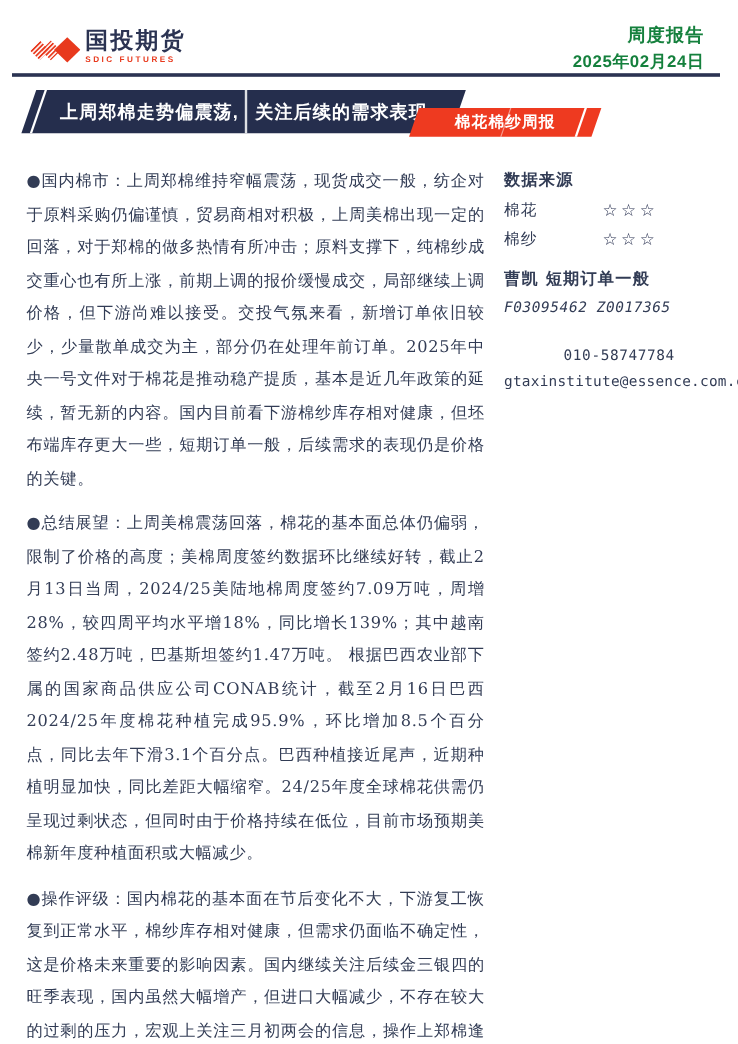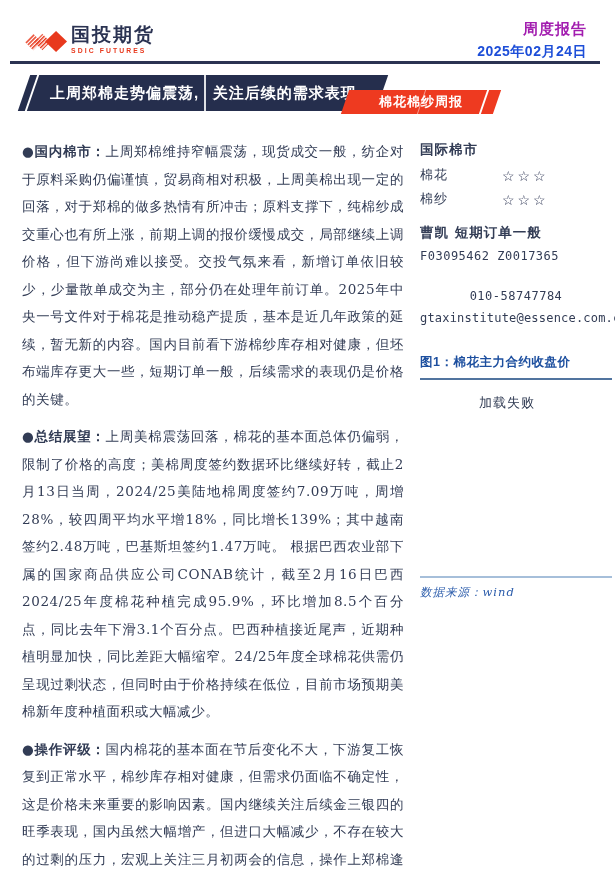--- a/index.html
+++ b/index.html
@@ -16,22 +16,22 @@
   .mono { font-family: "DejaVu Sans Mono", monospace; }
 
   
   .header { position: absolute; left: 0; top: 0; width: 602px; height: 62px; }
   .logo { position: absolute; left: 25px; top: 24px; display: flex; align-items: flex-start; }
   .logo-mark { width: 42px; height: 32px; margin-top: 2px; }
   .logo-text { margin-left: 4px; }
   .logo-name { font-size: 19px; font-weight: bold; color: #2b3352; letter-spacing: 2px; line-height: 22px; }
   .logo-sub { font-size: 6.8px; font-weight: bold; color: #e8391d; letter-spacing: 2.1px; margin-top: 1px; }
   .header-right { position: absolute; right: 15px; top: 20px; text-align: right; }
-  .report-type { font-size: 15px; font-weight: bold; color: #a21caf; letter-spacing: 1px; }
-  .report-date { font-size: 14px; font-weight: bold; color: #1d4ed8; letter-spacing: 0.5px; margin-top: 4px; }
+  .report-type { font-size: 15px; font-weight: bold; color: #15803d; letter-spacing: 1px; }
+  .report-date { font-size: 14px; font-weight: bold; color: #15803d; letter-spacing: 0.5px; margin-top: 4px; }
   .header-rule { position: absolute; left: 10px; top: 61px; width: 590px; height: 2.5px; background: #2b3352; }
 
   
   .banner-wrap { position: absolute; left: 0; top: 74px; width: 615px; height: 42px; }
   .banner {
     position: absolute; left: 24px; top: 1px; width: 358px; height: 36px;
     background: #252e4d; transform: skewX(-19deg);
     display: flex; align-items: center; justify-content: center;
     z-index: 1;
   }
@@ -48,30 +48,30 @@
   .badge-label { transform: skewX(19deg); color: #ffffff; font-size: 13px; font-weight: bold; letter-spacing: 1px; white-space: nowrap; position: relative; z-index: 2; }
   .badge-slash-r { position: absolute; right: 12px; top: 0; width: 2px; height: 100%; background: #ffffff; z-index: 1; }
   .badge-seam { position: absolute; left: 76px; top: 0; width: 1px; height: 100%; background: rgba(255,255,255,0.5); z-index: 3; }
 
   
   .body-col { position: absolute; left: 22px; top: 138px; width: 382px; }
   .body-col p {
     font-size: 13.5px; line-height: 27.5px; letter-spacing: 0.6px;
     text-align: justify; color: #323c55; margin-bottom: 10px;
   }
-  .sec-label { font-weight: bold; }
+  .sec-label { font-weight: normal; }
 
   
   .sidebar { position: absolute; left: 420px; top: 141px; width: 192px; }
   .rating-title { font-size: 13.5px; font-weight: bold; letter-spacing: 1px; margin-bottom: 7px; }
   .rating-row { display: flex; align-items: flex-end; font-size: 13px; letter-spacing: 1px; margin-bottom: 6px; }
   .rating-name { width: 40px; }
   .rating-stars { margin-left: 42px; font-size: 14px; letter-spacing: 3px; color: #2b3352; }
   .analyst-name { font-size: 13.5px; font-weight: bold; letter-spacing: 1px; margin-top: 16px; }
-  .analyst-ids { font-size: 12px; margin-top: 7px; letter-spacing: 0.5px; }
+  .analyst-ids { font-size: 12px; margin-top: 7px; letter-spacing: 0.5px; font-style: italic; }
   .analyst-phone { font-size: 12px; margin-top: 26px; letter-spacing: 0.5px; text-align: center; }
   .analyst-email { font-size: 12px; margin-top: 8px; letter-spacing: 0.2px; color: #323c55; text-decoration: none; display: inline-block; }
 
   .figure { margin-top: 28px; }
   .figure-caption { font-size: 12.5px; font-weight: bold; color: #1d4f9f; letter-spacing: 0.5px; margin-bottom: 7px; }
   .figure-rule-top { width: 192px; height: 2px; background: #51749f; }
   .figure-area { width: 192px; height: 196px; position: relative; }
   .figure-placeholder { position: absolute; left: 0; right: 18px; top: 14px; text-align: center; font-size: 13px; color: #2f3a52; letter-spacing: 1px; }
   .figure-rule-bottom { width: 192px; height: 2px; background: #a6bfda; }
   .figure-source { margin-top: 7px; font-size: 11.5px; font-style: italic; color: #2b5cab; letter-spacing: 1px; }
@@ -129,40 +129,31 @@
     </div>
   </div>
 
   <div class="body-col kai">
     <p><span class="sec-label">●国内棉市：</span><span>上周郑棉维持窄幅震荡，现货成交一般，纺企对于原料采购仍偏谨慎，贸易商相对积极，上周美棉出现一定的回落，对于郑棉的做多热情有所冲击；原料支撑下，纯棉纱成交重心也有所上涨，前期上调的报价缓慢成交，局部继续上调价格，但下游尚难以接受。交投气氛来看，新增订单依旧较少，少量散单成交为主，部分仍在处理年前订单。2025年中央一号文件对于棉花是推动稳产提质，基本是近几年政策的延续，暂无新的内容。国内目前看下游棉纱库存相对健康，但坯布端库存更大一些，短期订单一般，后续需求的表现仍是价格的关键。</span></p>
     <p><span class="sec-label">●总结展望：</span><span>上周美棉震荡回落，棉花的基本面总体仍偏弱，限制了价格的高度；美棉周度签约数据环比继续好转，截止2月13日当周，2024/25美陆地棉周度签约7.09万吨，周增28%，较四周平均水平增18%，同比增长139%；其中越南签约2.48万吨，巴基斯坦签约1.47万吨。 根据巴西农业部下属的国家商品供应公司CONAB统计，截至2月16日巴西2024/25年度棉花种植完成95.9%，环比增加8.5个百分点，同比去年下滑3.1个百分点。巴西种植接近尾声，近期种植明显加快，同比差距大幅缩窄。24/25年度全球棉花供需仍呈现过剩状态，但同时由于价格持续在低位，目前市场预期美棉新年度种植面积或大幅减少。</span></p>
     <p><span class="sec-label">●操作评级：</span><span>国内棉花的基本面在节后变化不大，下游复工恢复到正常水平，棉纱库存相对健康，但需求仍面临不确定性，这是价格未来重要的影响因素。国内继续关注后续金三银四的旺季表现，国内虽然大幅增产，但进口大幅减少，不存在较大的过剩的压力，宏观上关注三月初两会的信息，操作上郑棉逢回调买入为主，不追多。</span></p>
   </div>
 
   <div class="sidebar">
-    <div class="rating-title kai">国际棉市</div>
+    <div class="rating-title kai">数据来源</div>
     <div class="rating-row kai">
       <span class="rating-name">棉花</span>
       <span class="rating-stars">☆☆☆</span>
     </div>
     <div class="rating-row kai">
       <span class="rating-name">棉纱</span>
       <span class="rating-stars">☆☆☆</span>
     </div>
 
     <div class="analyst-name kai">曹凯 短期订单一般</div>
     <div class="analyst-ids mono">F03095462 Z0017365</div>
     <div class="analyst-phone mono">010-58747784</div>
     <a class="analyst-email mono">gtaxinstitute@essence.com.cn</a>
 
-    <div class="figure">
-      <div class="figure-caption">图1：棉花主力合约收盘价</div>
-      <div class="figure-rule-top"></div>
-      <div class="figure-area">
-        <div class="figure-placeholder kai">加载失败</div>
-      </div>
-      <div class="figure-rule-bottom"></div>
-      <div class="figure-source kai">数据来源：wind</div>
-    </div>
   </div>
 
 
 </div>
 
 </body></html>

